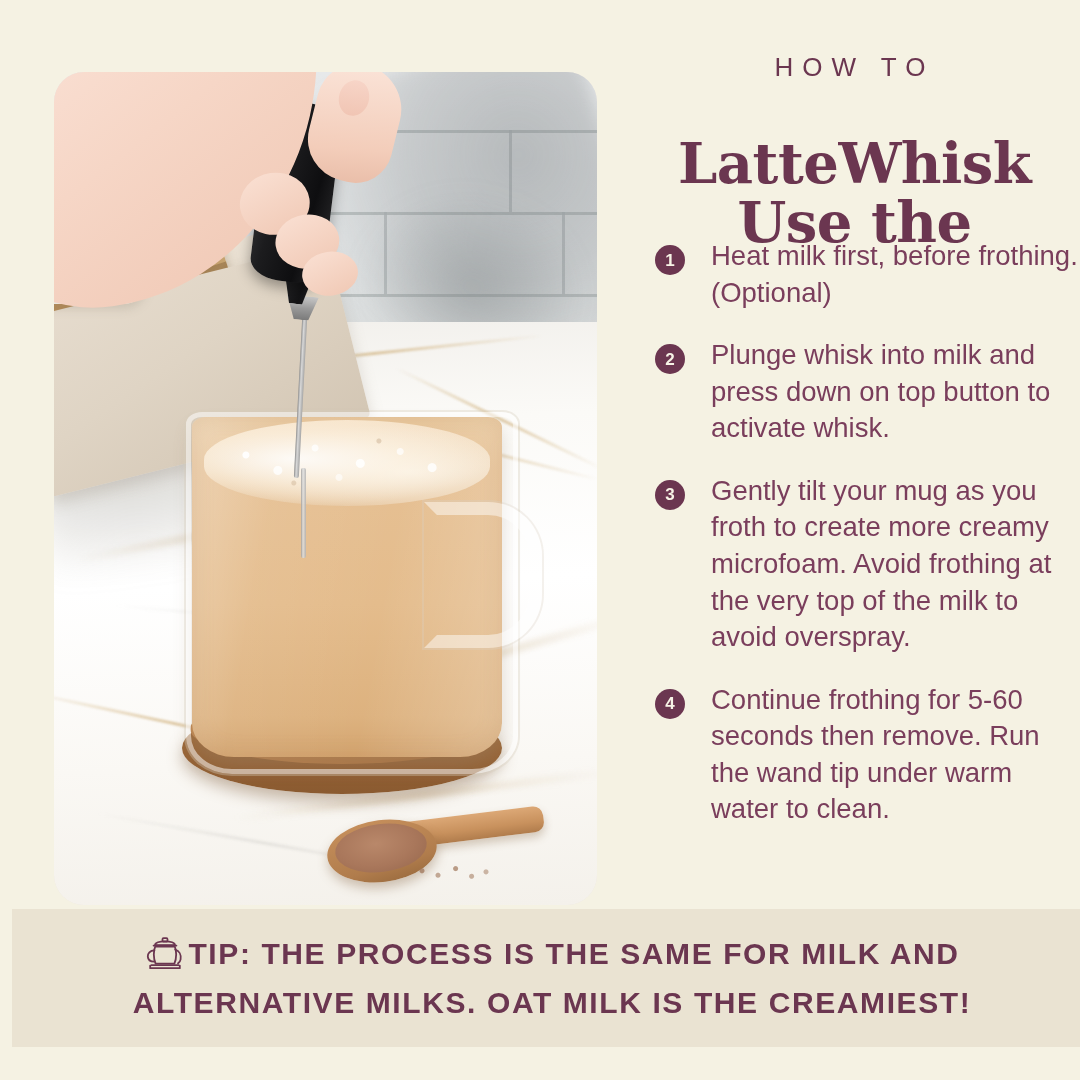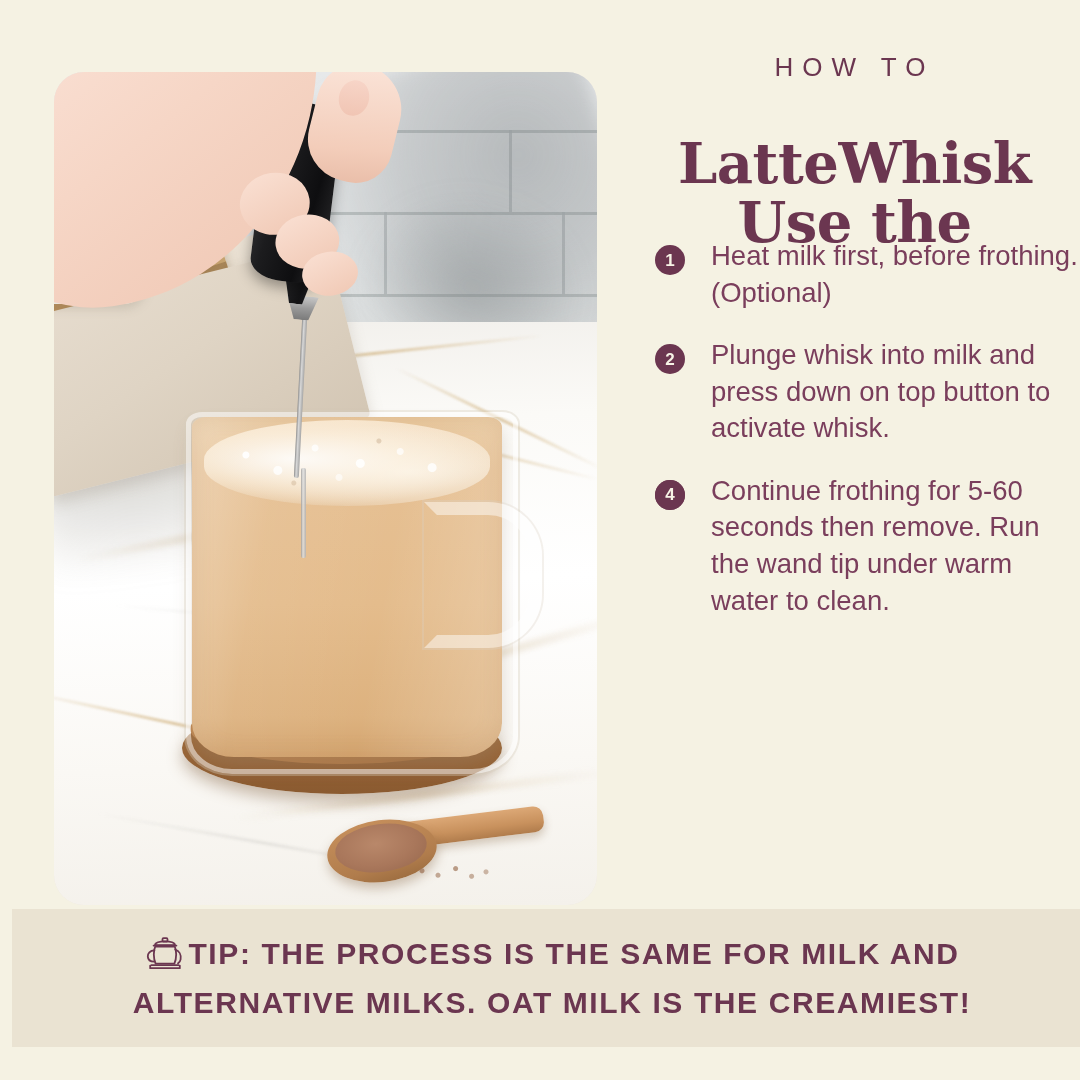--- a/index.html
+++ b/index.html
@@ -385,20 +385,21 @@
         <span class="step-text">Heat milk first, before frothing.   (Optional)</span>
       </li>
 
       <li class="step">
         <span class="badge">2</span>
         <span class="step-text">Plunge whisk into milk and press down on top button to activate whisk.</span>
       </li>
 
       <li class="step">
         <span class="badge">3</span>
+        <span class="step-text">Gently tilt your mug as you froth to create more creamy microfoam. Avoid frothing at the very top of the milk to avoid overspray.</span>
       </li>
 
       <li class="step">
         <span class="badge">4</span>
         <span class="step-text">Continue frothing for 5-60 seconds then remove. Run the wand tip under warm water to clean.</span>
       </li>
 
     </ol>
   </div>
 

